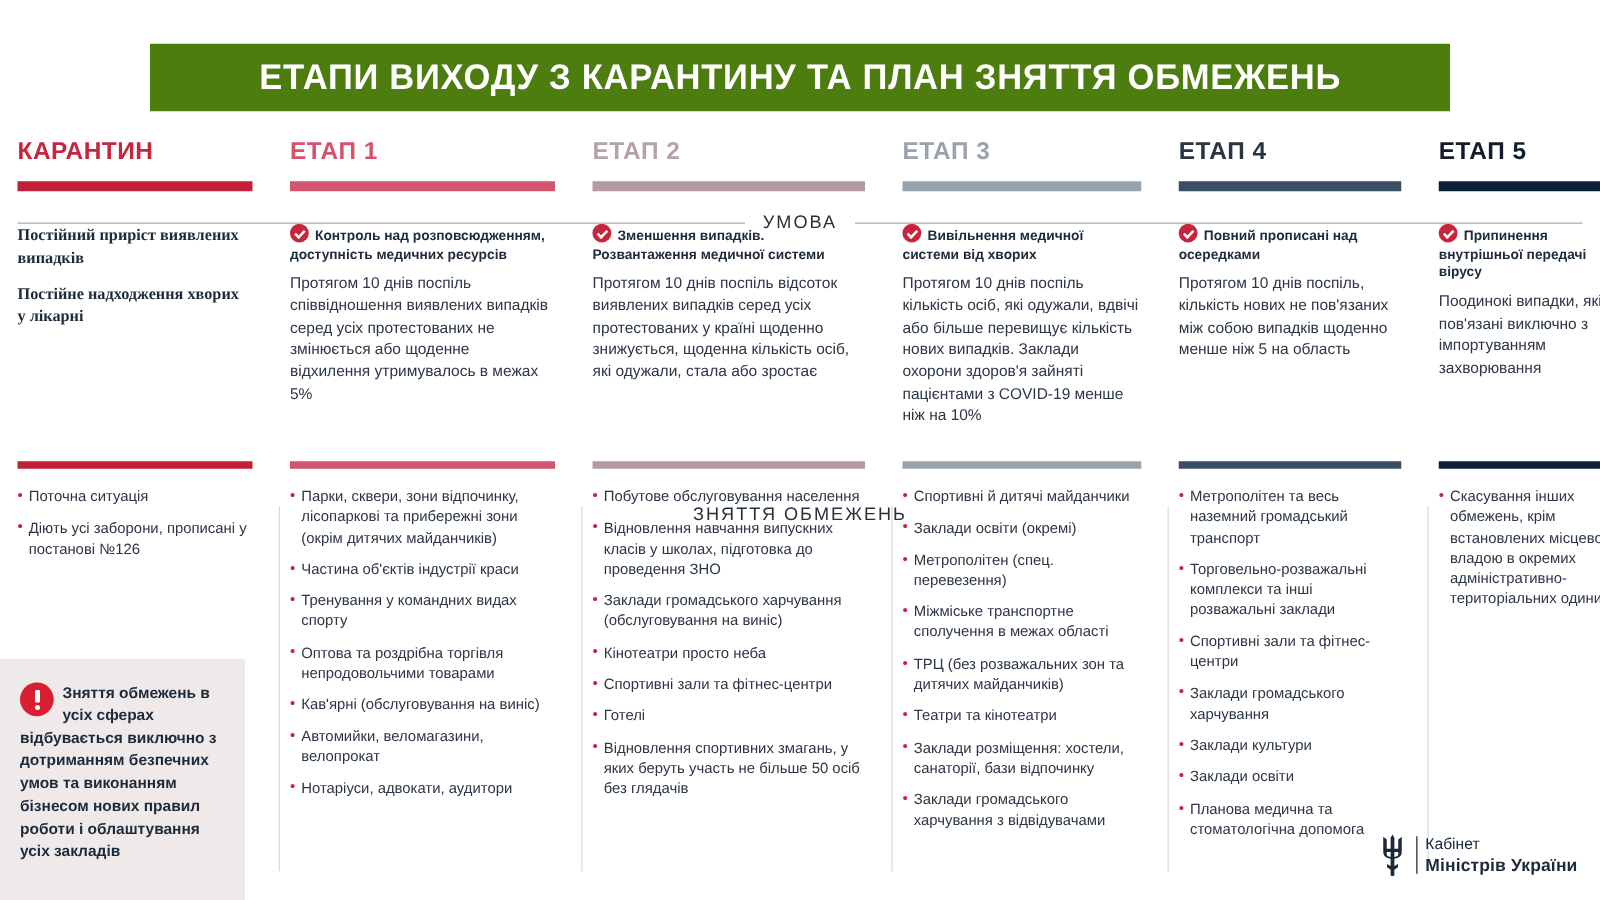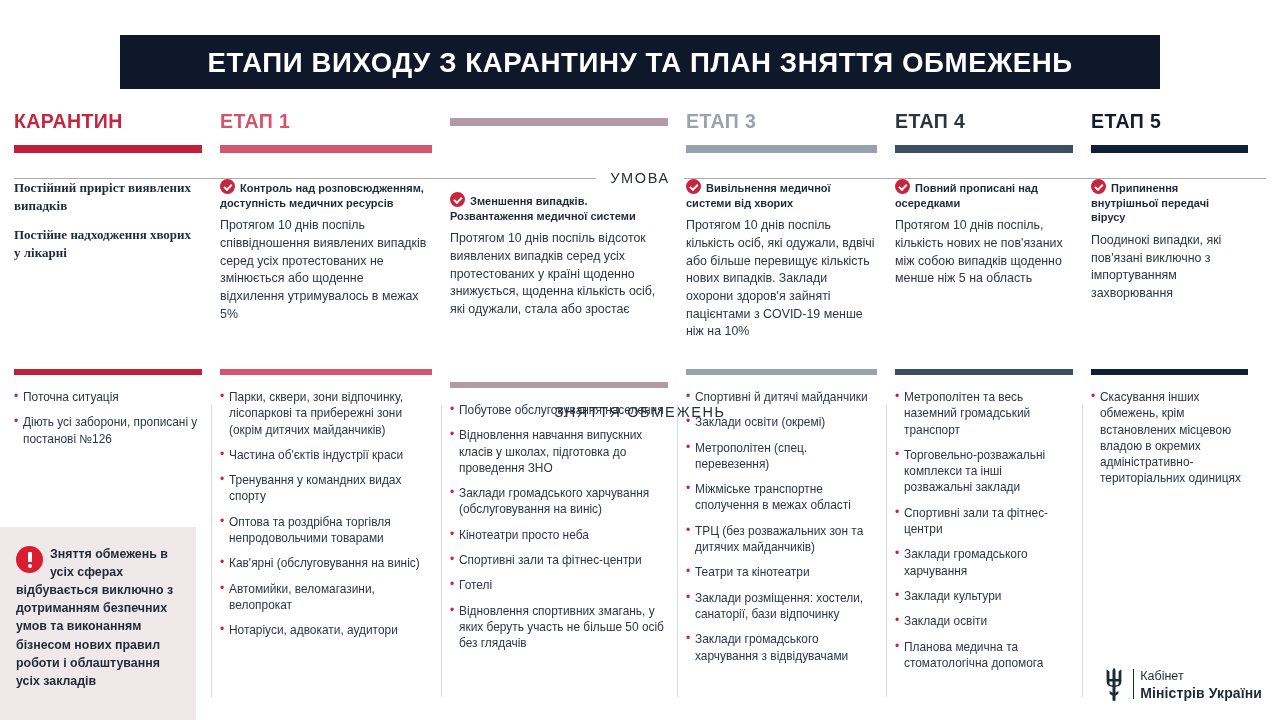--- a/index.html
+++ b/index.html
@@ -22,21 +22,21 @@
     padding: 0;
   }
 
   
   .title-bar {
     position: absolute;
     left: 120px;
     top: 35px;
     width: 1040px;
     height: 54px;
-    background: #0f172a;
+    background: #4d7c0f;
     display: flex;
     align-items: center;
     justify-content: center;
   }
   .title-bar .title-text {
     color: #ffffff;
     font-size: 28.5px;
     font-weight: bold;
     letter-spacing: 0.6px;
     white-space: nowrap;
@@ -45,21 +45,21 @@
 
   
   .columns {
     position: absolute;
     left: 14px;
     top: 105px;
     width: 1252px;
     height: 600px;
     display: grid;
     grid-template-columns: 206px 230px 236px 209px 196px 175px;
-    column-gap: 0;
+    column-gap: 12px;
   }
   .col { position: relative; }
 
   
   .col + .col::before {
     content: "";
     position: absolute;
     left: -9px;
     top: 300px;
     width: 1px;
@@ -299,20 +299,21 @@
             <li>Тренування у командних видах спорту</li>
             <li>Оптова та роздрібна торгівля непродовольчими товарами</li>
             <li>Кав'ярні (обслуговування на виніс)</li>
             <li>Автомийки, веломагазини, велопрокат</li>
             <li>Нотаріуси, адвокати, аудитори</li>
           </ul>
         </div>
       </div>
       <div class="col">
         <div class="stage-head">
+          <div class="stage-name" style="color: rgb(180, 163, 172);">ЕТАП 2</div>
           <div class="stage-rule" style="background: rgb(178, 155, 164);"></div>
         </div>
         <div class="cond" style="height: 212px;">
           <div class="cond-title"><span class="chk"></span><span>Зменшення випадків. Розвантаження медичної системи</span></div>
           <div class="cond-body">Протягом 10 днів поспіль відсоток виявлених випадків серед усіх протестованих у країні щоденно знижується, щоденна кількість осіб, які одужали, стала або зростає</div>
         </div>
         <div class="relief">
           <div class="relief-rule" style="background: rgb(178, 155, 164);"></div>
           <ul class="bullets">
             <li>Побутове обслуговування населення</li>

